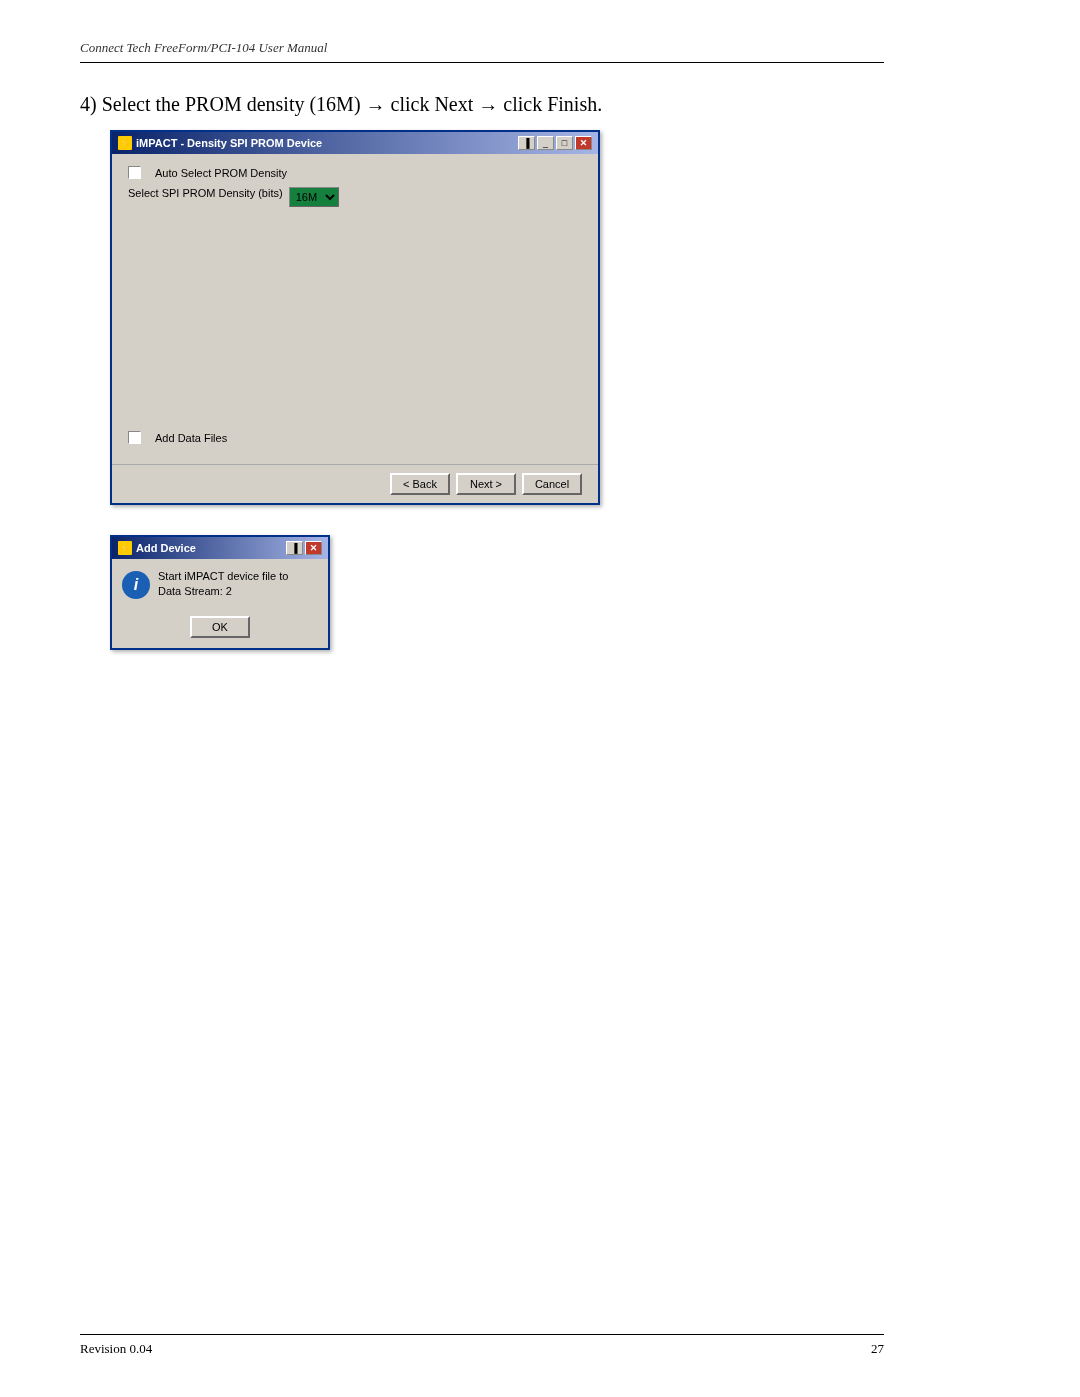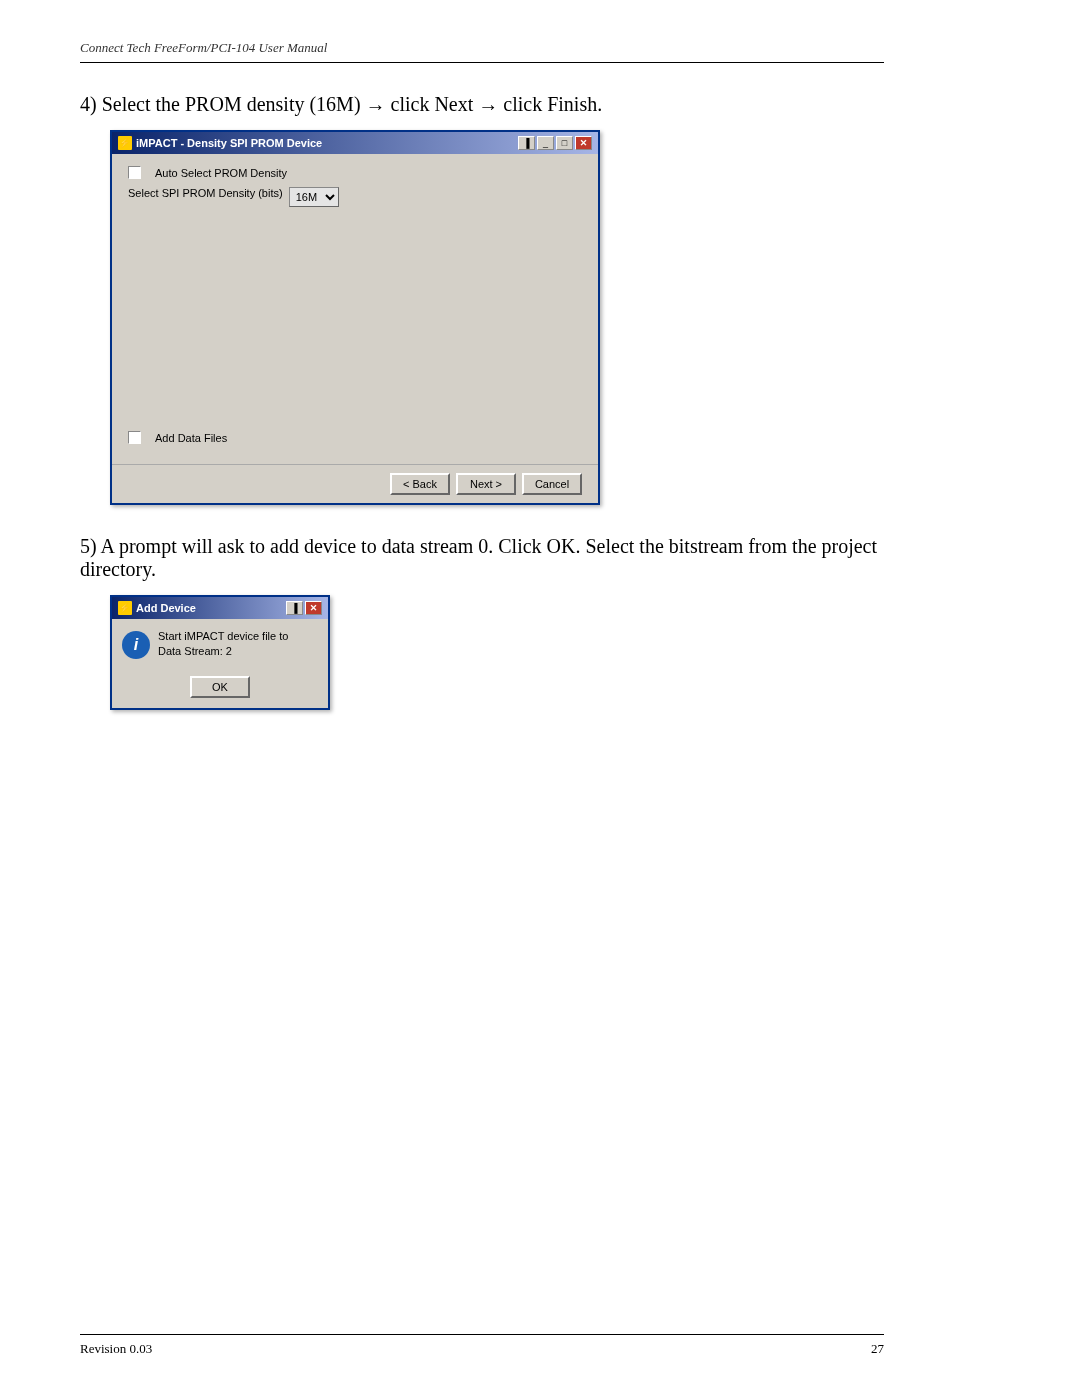--- a/index.html
+++ b/index.html
@@ -136,21 +136,21 @@
     }
 
     .density-row {
       display: flex;
       align-items: flex-start;
       gap: 6px;
       margin-bottom: 24px;
     }
 
     .xp-select {
-      background: #e5e5e5;
+      background: #15803d;
       border: 1px solid #666;
       border-top-color: #888;
       border-left-color: #888;
       padding: 1px 2px;
       font-family: Tahoma, Arial, sans-serif;
       font-size: 11px;
       height: 20px;
       min-width: 50px;
     }
 
@@ -298,24 +298,20 @@
 
       <div class="dialog-footer">
         <button class="xp-button">&lt; Back</button>
         <button class="xp-button">Next &gt;</button>
         <button class="xp-button">Cancel</button>
       </div>
     </div>
   </div>
 
   <div class="step-section">
-    <div class="step-text">
-      <span>5)</span>
-      <span>A prompt will ask to add device to data stream 0. Click OK.  Select the bitstream from the project directory.</span>
-    </div>
 
     <div class="small-dialog">
       <div class="dialog-titlebar">
         <div class="titlebar-left">
           <div class="titlebar-icon">⚡</div>
           <span class="titlebar-title">Add Device</span>
         </div>
         <div class="titlebar-buttons">
           <div class="titlebar-btn">▐</div>
           <div class="titlebar-btn close-btn">✕</div>
@@ -330,17 +326,17 @@
         </div>
       </div>
 
       <div class="small-dialog-footer">
         <button class="xp-button">OK</button>
       </div>
     </div>
   </div>
 
   <div class="footer-line">
-    <span class="footer-text">Revision 0.03</span>
+    <span class="footer-text">Revision 0.04</span>
     <span class="footer-text">27</span>
   </div>
 
 </div>
 
 </body></html>

